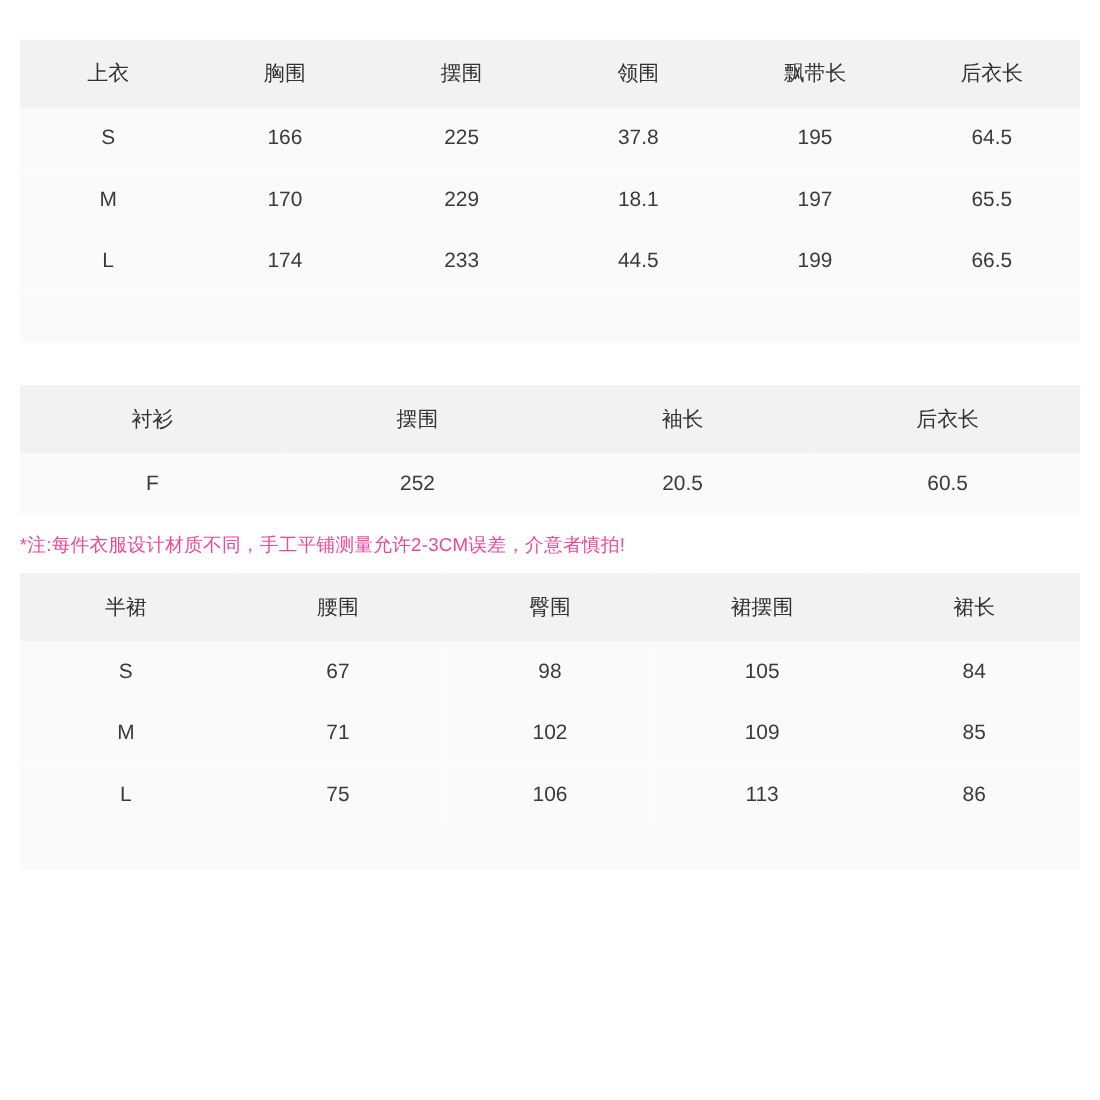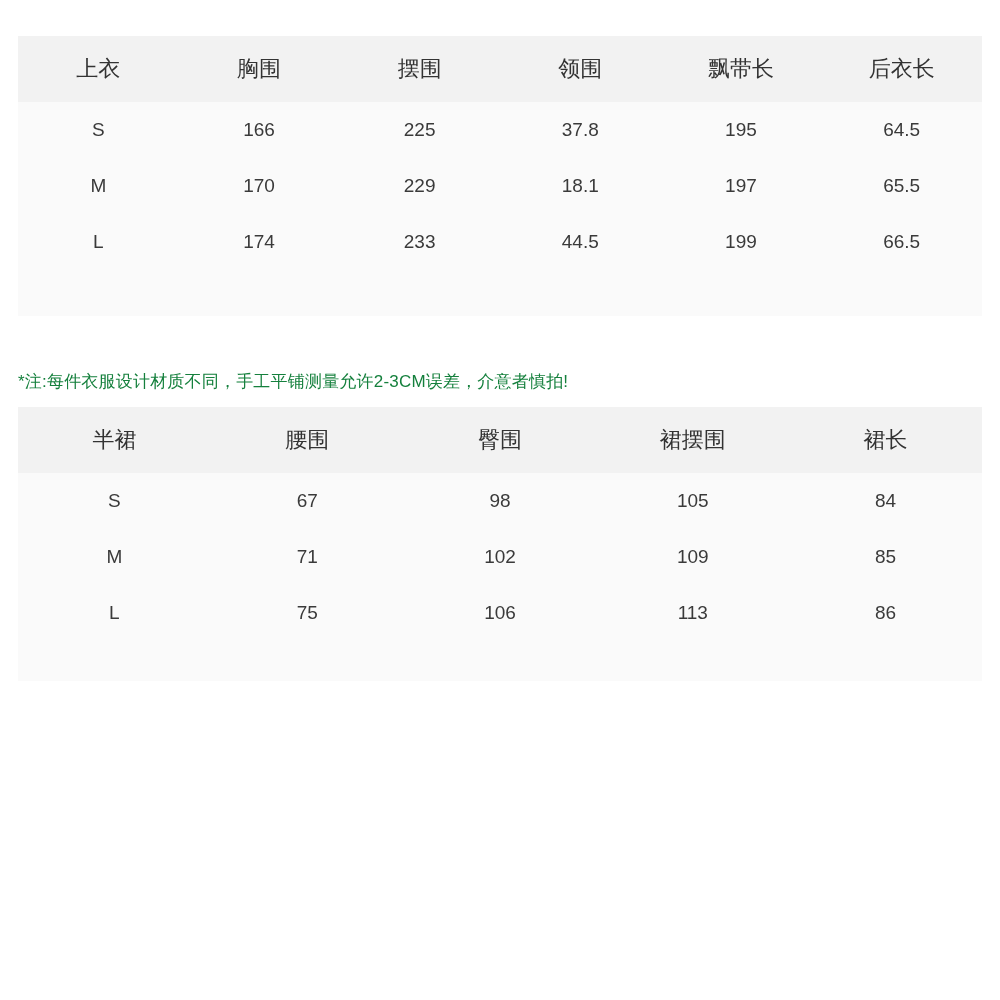--- a/index.html
+++ b/index.html
@@ -26,21 +26,21 @@
     margin: 0 18px;
   }
   table.size-table {
     width: 964px;
     border-collapse: collapse;
     table-layout: fixed;
   }
   table.size-table thead th {
     background: #f2f2f2;
     font-weight: normal;
-    font-size: 22px;
+    font-size: 19px;
     color: #333333;
     padding: 18px 0;
     text-align: center;
   }
   table.size-table tbody td {
     background: #fafafa;
     font-size: 19px;
     color: #3a3a3a;
     padding: 17px 0;
     text-align: center;
@@ -57,21 +57,21 @@
     height: 46px;
     width: 964px;
     margin: 0 18px;
   }
   .gap-white {
     height: 38px;
     background: #ffffff;
   }
   .note {
     font-size: 17px;
-    color: #15803d;
+    color: #ec4899;
     margin: 16px 18px 14px 18px;
     letter-spacing: 0.2px;
   }
   .bottom-strip {
     background: #fafafa;
     height: 40px;
     width: 964px;
     margin: 0 18px;
   }
 </style>
@@ -119,20 +119,40 @@
           <td>199</td>
           <td>66.5</td>
         </tr>
       </tbody>
     </table>
   </div>
   <div class="tail-strip"></div>
 
   <div class="gap-white"></div>
 
+  <div class="table-block">
+    <table class="size-table">
+      <thead>
+        <tr>
+          <th>衬衫</th>
+          <th>摆围</th>
+          <th>袖长</th>
+          <th>后衣长</th>
+        </tr>
+      </thead>
+      <tbody>
+        <tr>
+          <td>F</td>
+          <td>252</td>
+          <td>20.5</td>
+          <td>60.5</td>
+        </tr>
+      </tbody>
+    </table>
+  </div>
 
   <div class="note">*注:每件衣服设计材质不同，手工平铺测量允许2-3CM误差，介意者慎拍!</div>
 
   <div class="table-block">
     <table class="size-table">
       <thead>
         <tr>
           <th>半裙</th>
           <th>腰围</th>
           <th>臀围</th>

